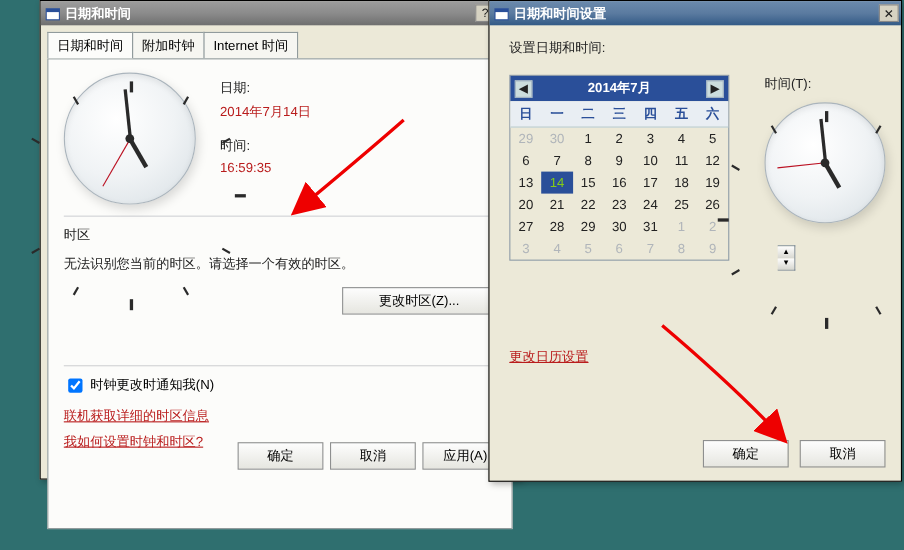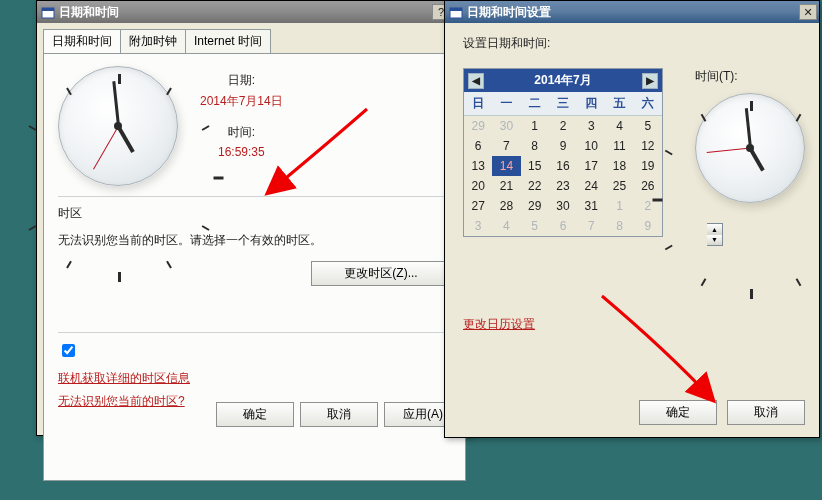--- a/index.html
+++ b/index.html
@@ -45,21 +45,21 @@
   
   .cal { border:1px solid #8e9ba7; width:200px; user-select:none; }
   .cal-head { background:#2a4f99; color:#fff; display:flex; align-items:center; justify-content:space-between; padding:3px 4px; font-weight:bold; }
   .cal-nav { width:16px; height:16px; background:#cdd; color:#222; display:flex; align-items:center; justify-content:center; border:1px solid #9fb0c0; font-size:10px; cursor:default; }
   .cal-head .title { flex:1; text-align:center; }
   .cal-row { display:flex; }
   .cal-cell { flex:1; text-align:center; padding:3px 0; color:#222; }
   .cal-row.hdr { background:#e9eef3; color:#3a5577; font-weight:bold; border-bottom:1px solid #bcc; }
   .cal-row.hdr .cal-cell { color:#2a4f99; }
   .cal-cell.other { color:#b0b5ba; }
-  .cal-cell.sel { background:#2a4f99; color:#fca5a5; }
+  .cal-cell.sel { background:#2a4f99; color:#84cc16; }
 
   
   .timespin { display:flex; align-items:center; margin-left: 12px; }
   .timespin input { width:88px; height:22px; border:1px solid #7e8c97; padding:0 4px; background:#fff; text-align:right; font-size:13px; }
   .spin { display:flex; flex-direction:column; border:1px solid #7e8c97; border-left:none;}
   .spin div { width:15px; height:10.5px; background:linear-gradient(to bottom,#fdfdfd,#d7d7d0); display:flex; align-items:center; justify-content:center; font-size:7px; }
 
   
   .arrow { position:absolute; pointer-events:none; }
 
@@ -80,21 +80,21 @@
     <span class="title-text">日期和时间</span>
     <span class="tbtn">?</span>
     <span class="tbtn">✕</span>
   </div>
   <div class="tabstrip">
     <div class="tab active"><span>日期和时间</span></div>
     <div class="tab"><span>附加时钟</span></div>
     <div class="tab"><span>Internet 时间</span></div>
   </div>
   <div class="tab-panel" style="height:428px;">
-    <div style="display:flex; gap:22px;text-align:center;">
+    <div style="display:flex; gap:22px;">
       <div class="clockwrap">
         <div class="clockface">
           <div class="hand hour" style="transform: rotate(150deg);"></div>
           <div class="hand min" style="transform: rotate(354deg);"></div>
           <div class="hand sec" style="transform: rotate(210deg);"></div>
           <div class="hub"></div>
         <div class="tick big" style="transform: rotate(0deg) translateY(-52px);"></div>
             <div class="tick" style="transform: rotate(30deg) translateY(-52px);"></div>
             <div class="tick" style="transform: rotate(60deg) translateY(-52px);"></div>
             <div class="tick big" style="transform: rotate(90deg) translateY(-52px);"></div>
@@ -118,23 +118,24 @@
     <hr class="sep">
     <div class="lbl" style="margin-bottom:10px;">时区</div>
     <div class="lbl" style="margin-bottom:12px;">无法识别您当前的时区。请选择一个有效的时区。</div>
     <div style="text-align:right;">
       <button class="btn" style="min-width:140px;"><span>更改时区(Z)...</span></button>
     </div>
 
     <hr class="sep" style="margin-top:46px;">
     <label class="chk">
       <input type="checkbox" checked="" style="">
+      <span>时钟更改时通知我(N)</span>
     </label>
     <div style="margin-top:10px;"><span class="link">联机获取详细的时区信息</span></div>
-    <div style="margin-top:6px;"><span class="link">无法识别您当前的时区?</span></div>
+    <div style="margin-top:6px;"><span class="link">我如何设置时钟和时区?</span></div>
   </div>
   <div style="position:absolute; right:10px; bottom:8px; display:flex; gap:6px;">
     <button class="btn"><span>确定</span></button>
     <button class="btn"><span>取消</span></button>
     <button class="btn"><span>应用(A)</span></button>
   </div>
 
   <svg class="arrow" style="left:220px; top:103px;" width="120" height="110">
     <defs>
         <marker id="ah1" markerWidth="10" markerHeight="10" refX="8" refY="5" orient="auto">

